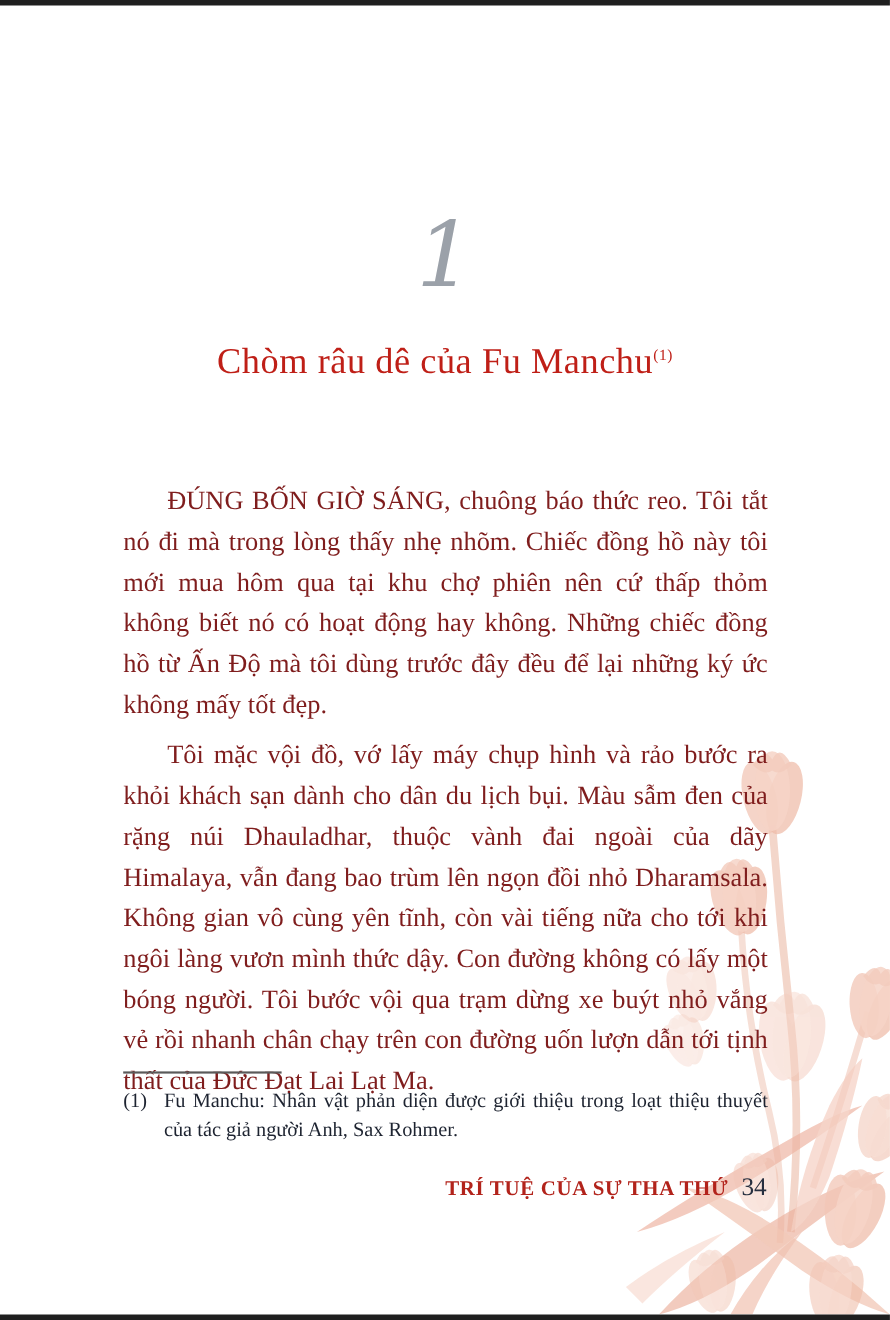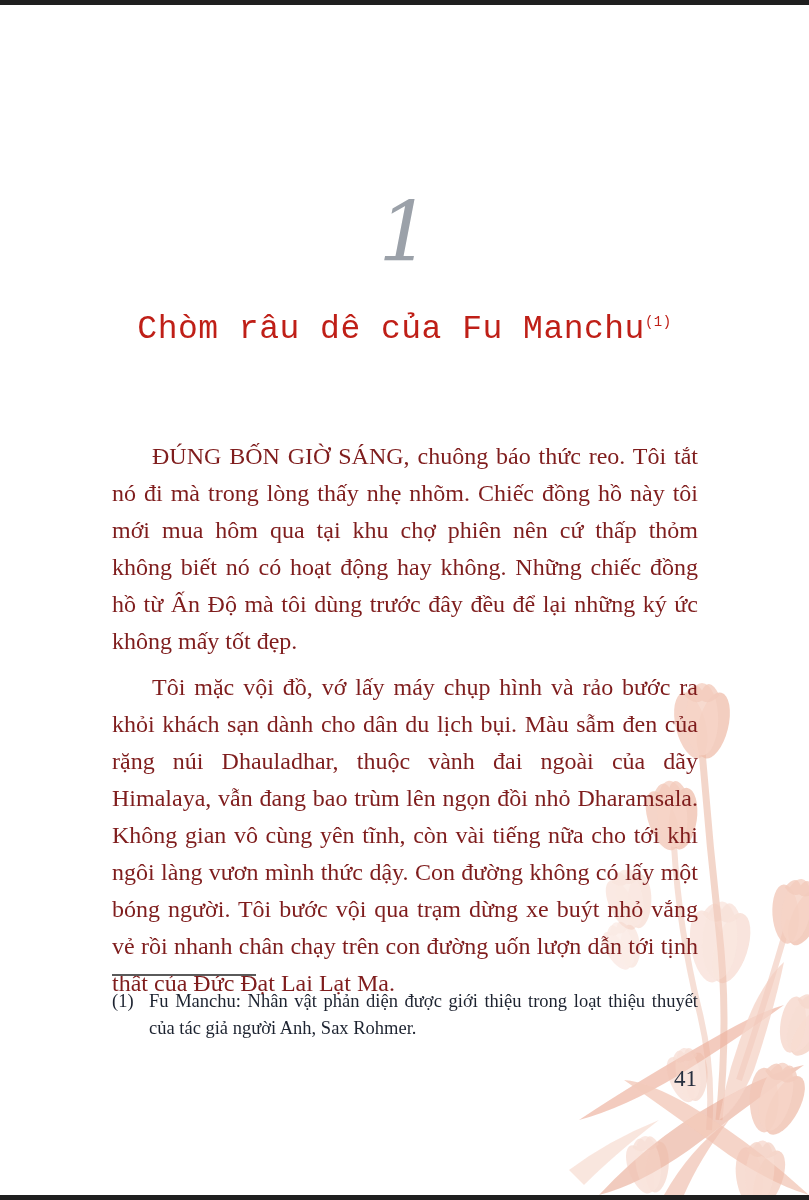--- a/index.html
+++ b/index.html
@@ -35,21 +35,21 @@
     text-align: center;
     font-family: "DejaVu Serif", serif;
     font-style: italic;
     font-size: 82px; line-height: 1;
     color: #9ba1a9;
     font-weight: 400;
   }
   .chapter-title {
     position: absolute; top: 310px; left: 0; width: 809px;
     text-align: center;
-    font-family: Liberation Mono, monospace;
+    font-family: Liberation Serif, serif;
     font-size: 33px; line-height: 1.2;
     color: #bf1f17;
     letter-spacing: 0.5px;
   }
   .chapter-title sup {
     font-size: 14px; vertical-align: super; line-height: 0;
   }
 
   .body-text {
     position: absolute; left: 112px; top: 438px; width: 586px;
@@ -151,20 +151,21 @@
     </div>
 
     <div class="footnote-rule"></div>
 
     <div class="footnote">
       <span class="fn-marker">(1)</span>
       <span class="fn-text">Fu Manchu: Nhân vật phản diện được giới thiệu trong loạt thiệu thuyết của tác giả người Anh, Sax Rohmer.</span>
     </div>
 
     <div class="page-footer">
-      <span class="page-number">41</span>
+      <span class="book-title">TRÍ TUỆ CỦA SỰ THA THỨ</span>
+      <span class="page-number">34</span>
     </div>
 
   </div>
 
   <div class="edge-bar bottom"></div>
 
 </div>
 
 </body></html>

